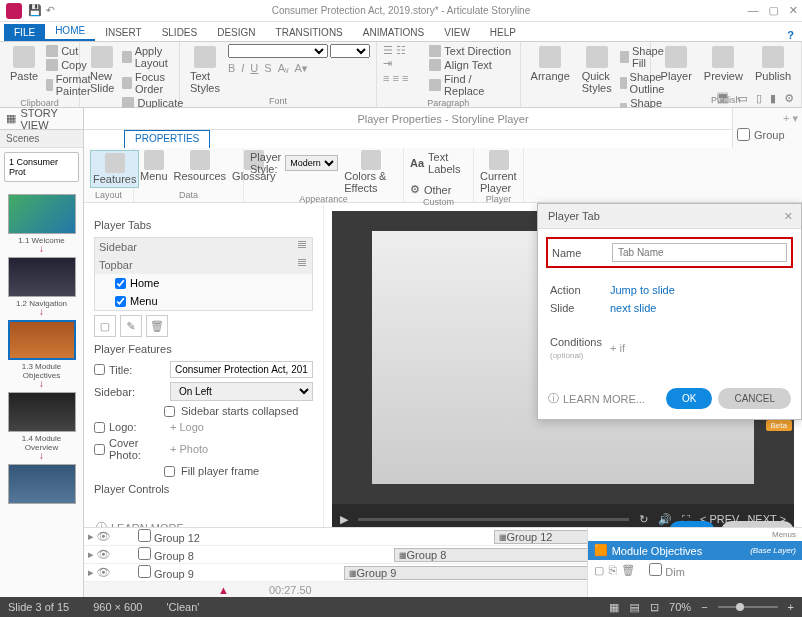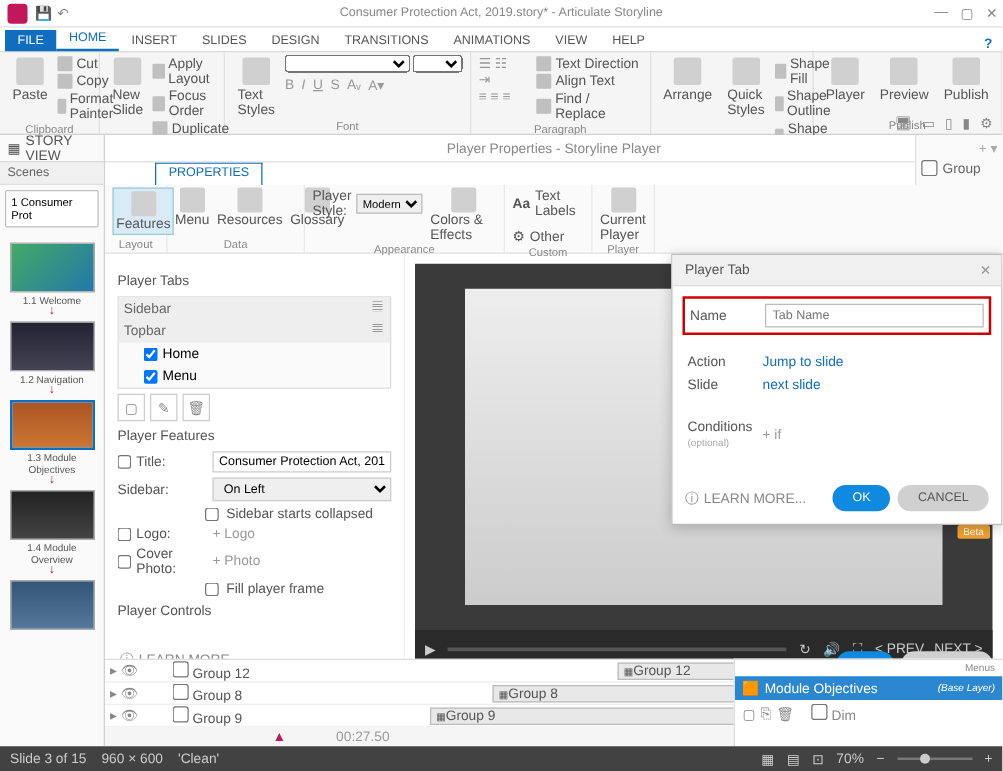--- a/index.html
+++ b/index.html
@@ -103,21 +103,21 @@
 .timeline .clip{position:absolute;height:14px;top:2px;background:#e8e8e8;border:1px solid #bbb;font-size:8px;padding:0 4px;display:flex;align-items:center}
 .timeline .ruler{height:16px;background:#f5f5f5;display:flex;align-items:center;padding-left:134px;gap:40px;color:#999;font-size:8px}
 
 .layers-panel{position:absolute;bottom:20px;right:0;width:215px;height:70px;background:#fff;border-top:1px solid #ddd;border-left:1px solid #ddd;font-size:9px}
 .layers-panel .lhdr{background:#2a87d0;color:#fff;padding:3px 6px;display:flex;align-items:center;gap:4px}
 .layers-panel .lhdr .base{margin-left:auto;font-style:italic;font-size:8px}
 .layers-panel .lrow{display:flex;align-items:center;gap:4px;padding:3px 6px;color:#888}
 .layers-panel .instu{text-align:right;padding:2px 6px;color:#888;font-size:8px}
 .beta-badge{position:absolute;right:10px;top:420px;background:#f0a030;color:#fff;font-size:8px;padding:1px 5px;border-radius:2px}
 
-.statusbar{position:absolute;bottom:0;left:0;right:0;height:20px;background:#424242;color:#ccc;display:flex;align-items:center;padding:0 8px;font-size:9px;gap:12px}
+.statusbar{position:absolute;bottom:0;left:0;right:0;height:20px;background:#424242;color:#ccc;display:flex;align-items:center;padding:0 8px;font-size:9px;gap:24px}
 .statusbar .sright{margin-left:auto;display:flex;gap:10px;align-items:center}
 .statusbar .zslider{width:60px;height:2px;background:#777;position:relative}
 .statusbar .zslider::after{content:"";position:absolute;left:30%;top:-3px;width:8px;height:8px;background:#ccc;border-radius:50%}
 </style>
 </head>
 <body>
 
 <div class="titlebar">
   <div class="app-icon"></div>
   <div style="color:#0f6ebf;margin-right:4px">💾</div>

